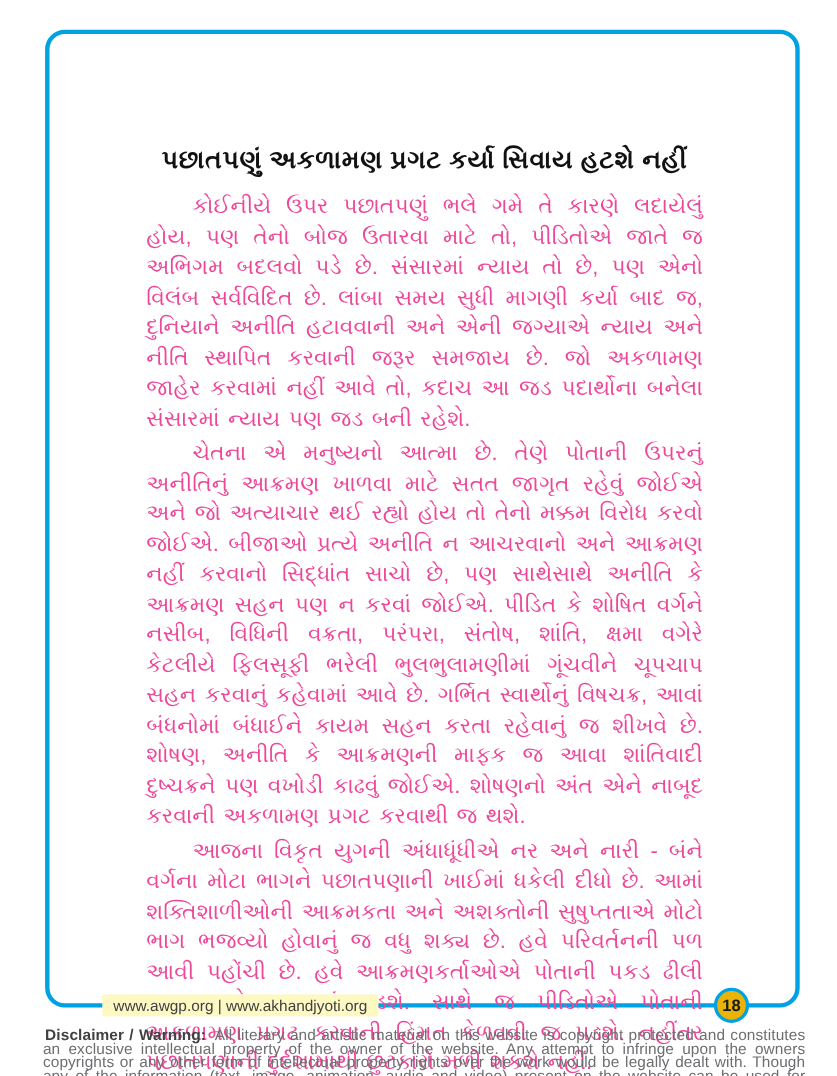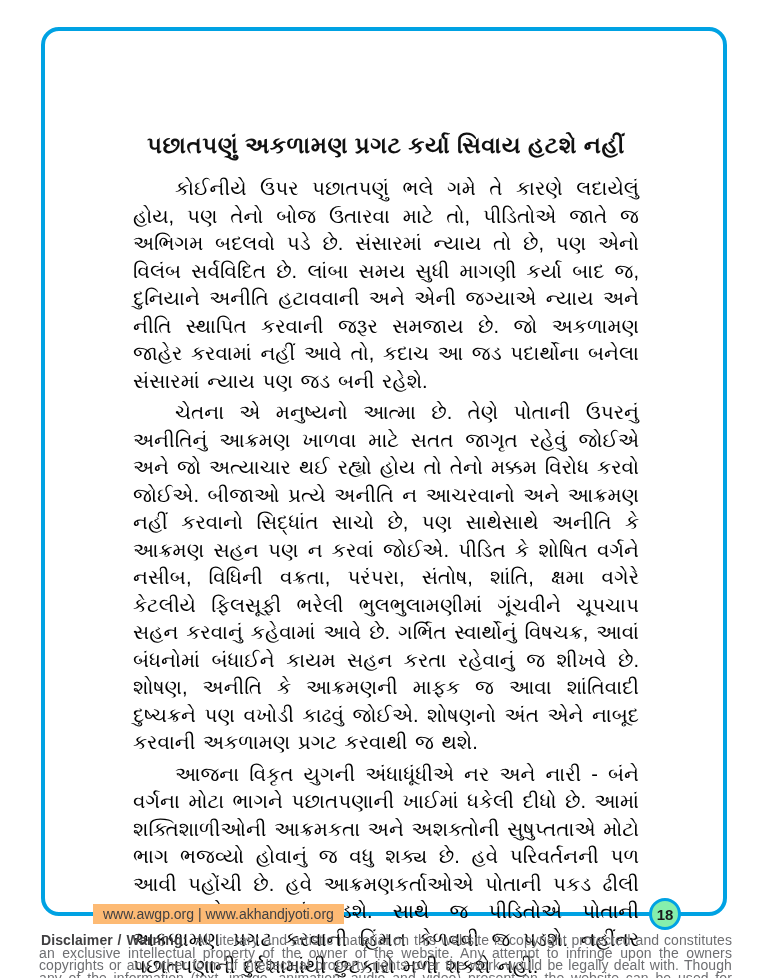--- a/index.html
+++ b/index.html
@@ -36,50 +36,50 @@
     text-align: center;
     letter-spacing: 0.5px;
     margin-bottom: 12px;
     color: #111111;
   }
   .article p {
     font-size: 20px;
     line-height: 27.5px;
     text-align: justify;
     text-indent: 42px;
-    color: #000000;
+    color: #ec4899;
     word-spacing: 2px;
   }
   
   .footer-row {
     position: absolute;
     left: 37px;
     top: 893px;
     width: 686px;
     height: 34px;
     display: flex;
     align-items: center;
     font-size: 14px;
     color: #414042;
   }
   .footer-spacer-left  { width: 50px; }
   .footer-spacer-right { flex: 0 0 44px; }
   .footer-gap { flex: 1; }
   .footer-text {
-    background: #fdba74;
+    background: #fef9c3;
     padding: 0 10px;
     white-space: nowrap;
     line-height: 20px;
   }
   .page-circle {
     width: 32px;
     height: 32px;
     border: 3px solid #00A2E3;
     border-radius: 50%;
-    background: #86efac;
+    background: #eab308;
     display: flex;
     align-items: center;
     justify-content: center;
     font-size: 15px;
     font-weight: bold;
     color: #1a1a1a;
     flex: 0 0 auto;
   }
   
   .disclaimer {

